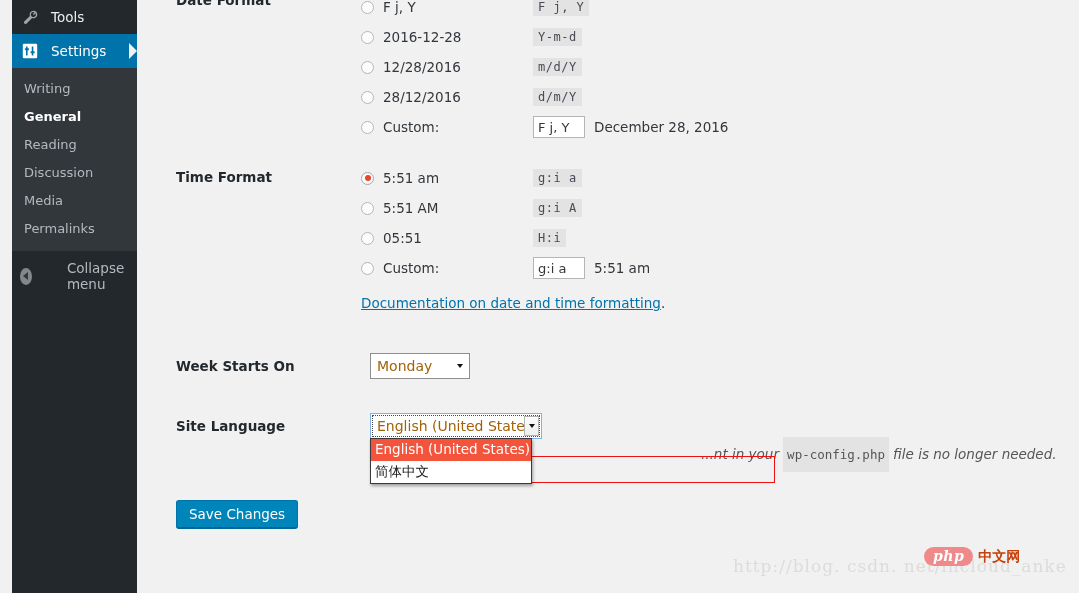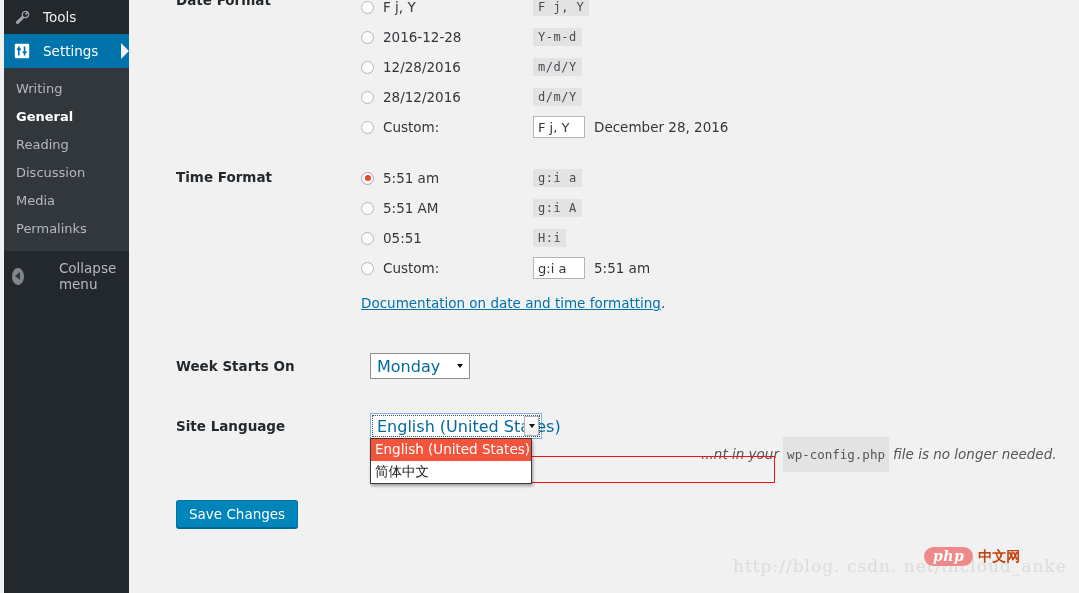--- a/index.html
+++ b/index.html
@@ -13,21 +13,21 @@
     background: #f1f1f1;
     font-family: "DejaVu Sans", "Liberation Sans", sans-serif;
     font-size: 13px;
     color: #444;
     position: relative;
   }
 
   
   #adminmenu {
     position: absolute;
-    left: 4px; top: 0;
+    left: 12px; top: 0;
     width: 125px;
     height: 593px;
     background: #23282d;
     color: #eee;
     font-size: 13.5px;
   }
   .menu-top {
     display: flex;
     align-items: center;
     height: 34px;
@@ -201,22 +201,22 @@
     z-index: 6;
   }
   .select-closed .focus-box {
     position: absolute;
     left: 1px; top: 1px; right: 1px; bottom: 1px;
     border: 1px dotted #4a4a4a;
     pointer-events: none;
   }
   .select-closed .sel-text {
     padding-left: 6px;
-    font-size: 16px;
-    color: #0369a1;
+    font-size: 14px;
+    color: #a16207;
     white-space: nowrap;
   }
   .select-arrow-btn {
     position: absolute;
     right: 2px; top: 2px;
     width: 15px; height: 20px;
     background: linear-gradient(#fdfdfd,#eeeeee);
     border: 1px solid #b4b4b4;
     box-sizing: border-box;
     display: flex;

